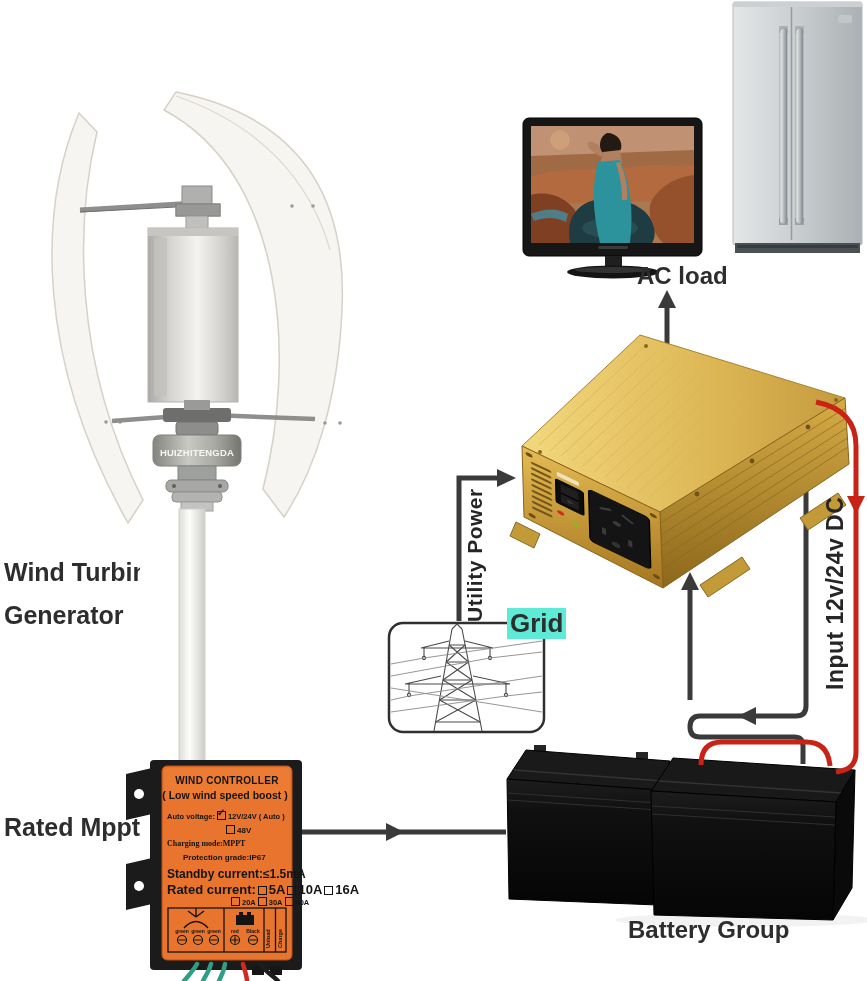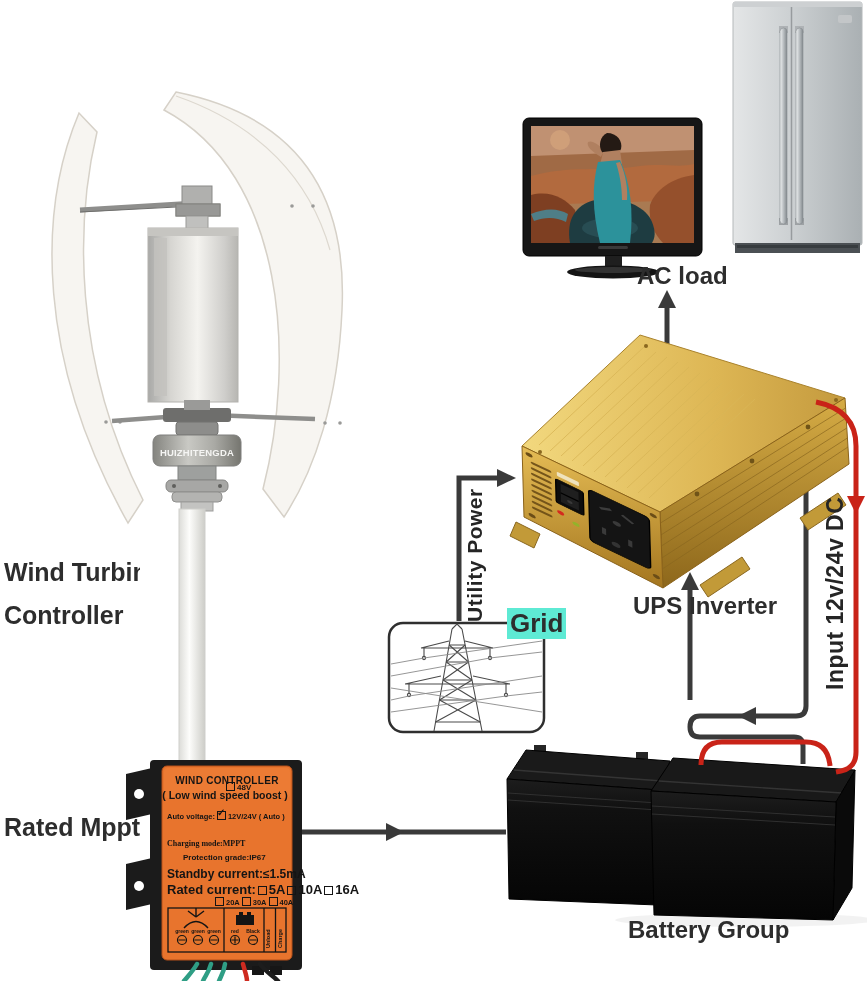--- a/index.html
+++ b/index.html
@@ -324,51 +324,50 @@
       <path d="M211,964 C209,972 205,976 203,981" stroke="#2f9e85"></path>
       <path d="M225,964 C224,972 221,976 219,981" stroke="#2f9e85"></path>
       <path d="M243,964 C245,972 247,976 247,981" stroke="#cf2b20"></path>
       <path d="M260,964 C266,972 273,976 278,981" stroke="#1d1d1d"></path>
     </g>
   </g>
 </svg>
 
 <div class="biglabel" style="left:4px;top:551px;font-size:25px;line-height:43px;width:136px;overflow:hidden;">
   <div>Wind Turbine</div>
-  <div>Controller</div>
+  <div>Generator</div>
 </div>
 
 <div class="biglabel" style="left:4px;top:806px;font-size:25px;line-height:43px;">
   <div>Rated Mppt</div>
 </div>
 
 <div class="biglabel" style="left:637px;top:262px;">AC load</div>
-<div class="biglabel" style="left:633px;top:592px;">UPS Inverter</div>
 <div class="biglabel gridlabel" style="left:507px;top:608px;">Grid</div>
 <div class="biglabel" style="left:628px;top:916px;text-align:right;">Battery Group</div>
 
 <div class="vlabel" style="left:463px;top:472px;height:150px;font-size:21px;">Utility Power</div>
 <div class="vlabel" style="left:822px;top:440px;height:250px;font-size:23px;">Input 12v/24v DC</div>
 
 <div class="ctl" style="left:162px;top:776px;width:130px;text-align:center;font-size:10px;letter-spacing:.3px;">WIND CONTROLLER</div>
 <div class="ctl" style="left:162px;top:790px;width:126px;text-align:center;font-size:10.5px;">( Low wind speed boost )</div>
 
 <div class="ctl" style="left:167px;top:811px;font-size:7.5px;">
   <span>Auto voltage:</span><span class="cb checked"></span><span>12V/24V ( Auto )</span>
 </div>
-<div class="ctl" style="left:224px;top:782px;font-size:8px;">
+<div class="ctl" style="left:224px;top:825px;font-size:8px;">
   <span class="cb"></span><span>48V</span>
 </div>
 <div class="ctl" style="left:167px;top:840px;font-size:8px;font-family:Liberation Serif, serif;">Charging mode:MPPT</div>
 <div class="ctl" style="left:167px;top:854px;font-size:8px;padding-left:16px;">Protection grade:IP67</div>
 <div class="ctl" style="left:167px;top:868px;font-size:12px;">Standby current:≤1.5mA</div>
 <div class="ctl" style="left:167px;top:883px;font-size:13px;">
   <span>Rated current:</span><span class="cb"></span><span>5A</span><span class="cb"></span><span>10A</span><span class="cb"></span><span>16A</span>
 </div>
-<div class="ctl" style="left:213px;top:897px;font-size:7.5px;">
+<div class="ctl" style="left:229px;top:897px;font-size:7.5px;">
   <span class="cb"></span><span>20A</span><span class="cb"></span><span>30A</span><span class="cb"></span><span>40A</span>
 </div>
 
 <span class="tlabel" style="left:173px;top:929px;width:18px;">green</span>
 <span class="tlabel" style="left:189px;top:929px;width:18px;">green</span>
 <span class="tlabel" style="left:205px;top:929px;width:18px;">green</span>
 <span class="tlabel" style="left:227px;top:929px;width:16px;">red</span>
 <span class="tlabel" style="left:245px;top:929px;width:16px;">Black</span>
 <span class="vtiny" style="left:266px;top:914px;height:34px;">Unload</span>
 <span class="vtiny" style="left:277.5px;top:914px;height:34px;">Charge</span>

